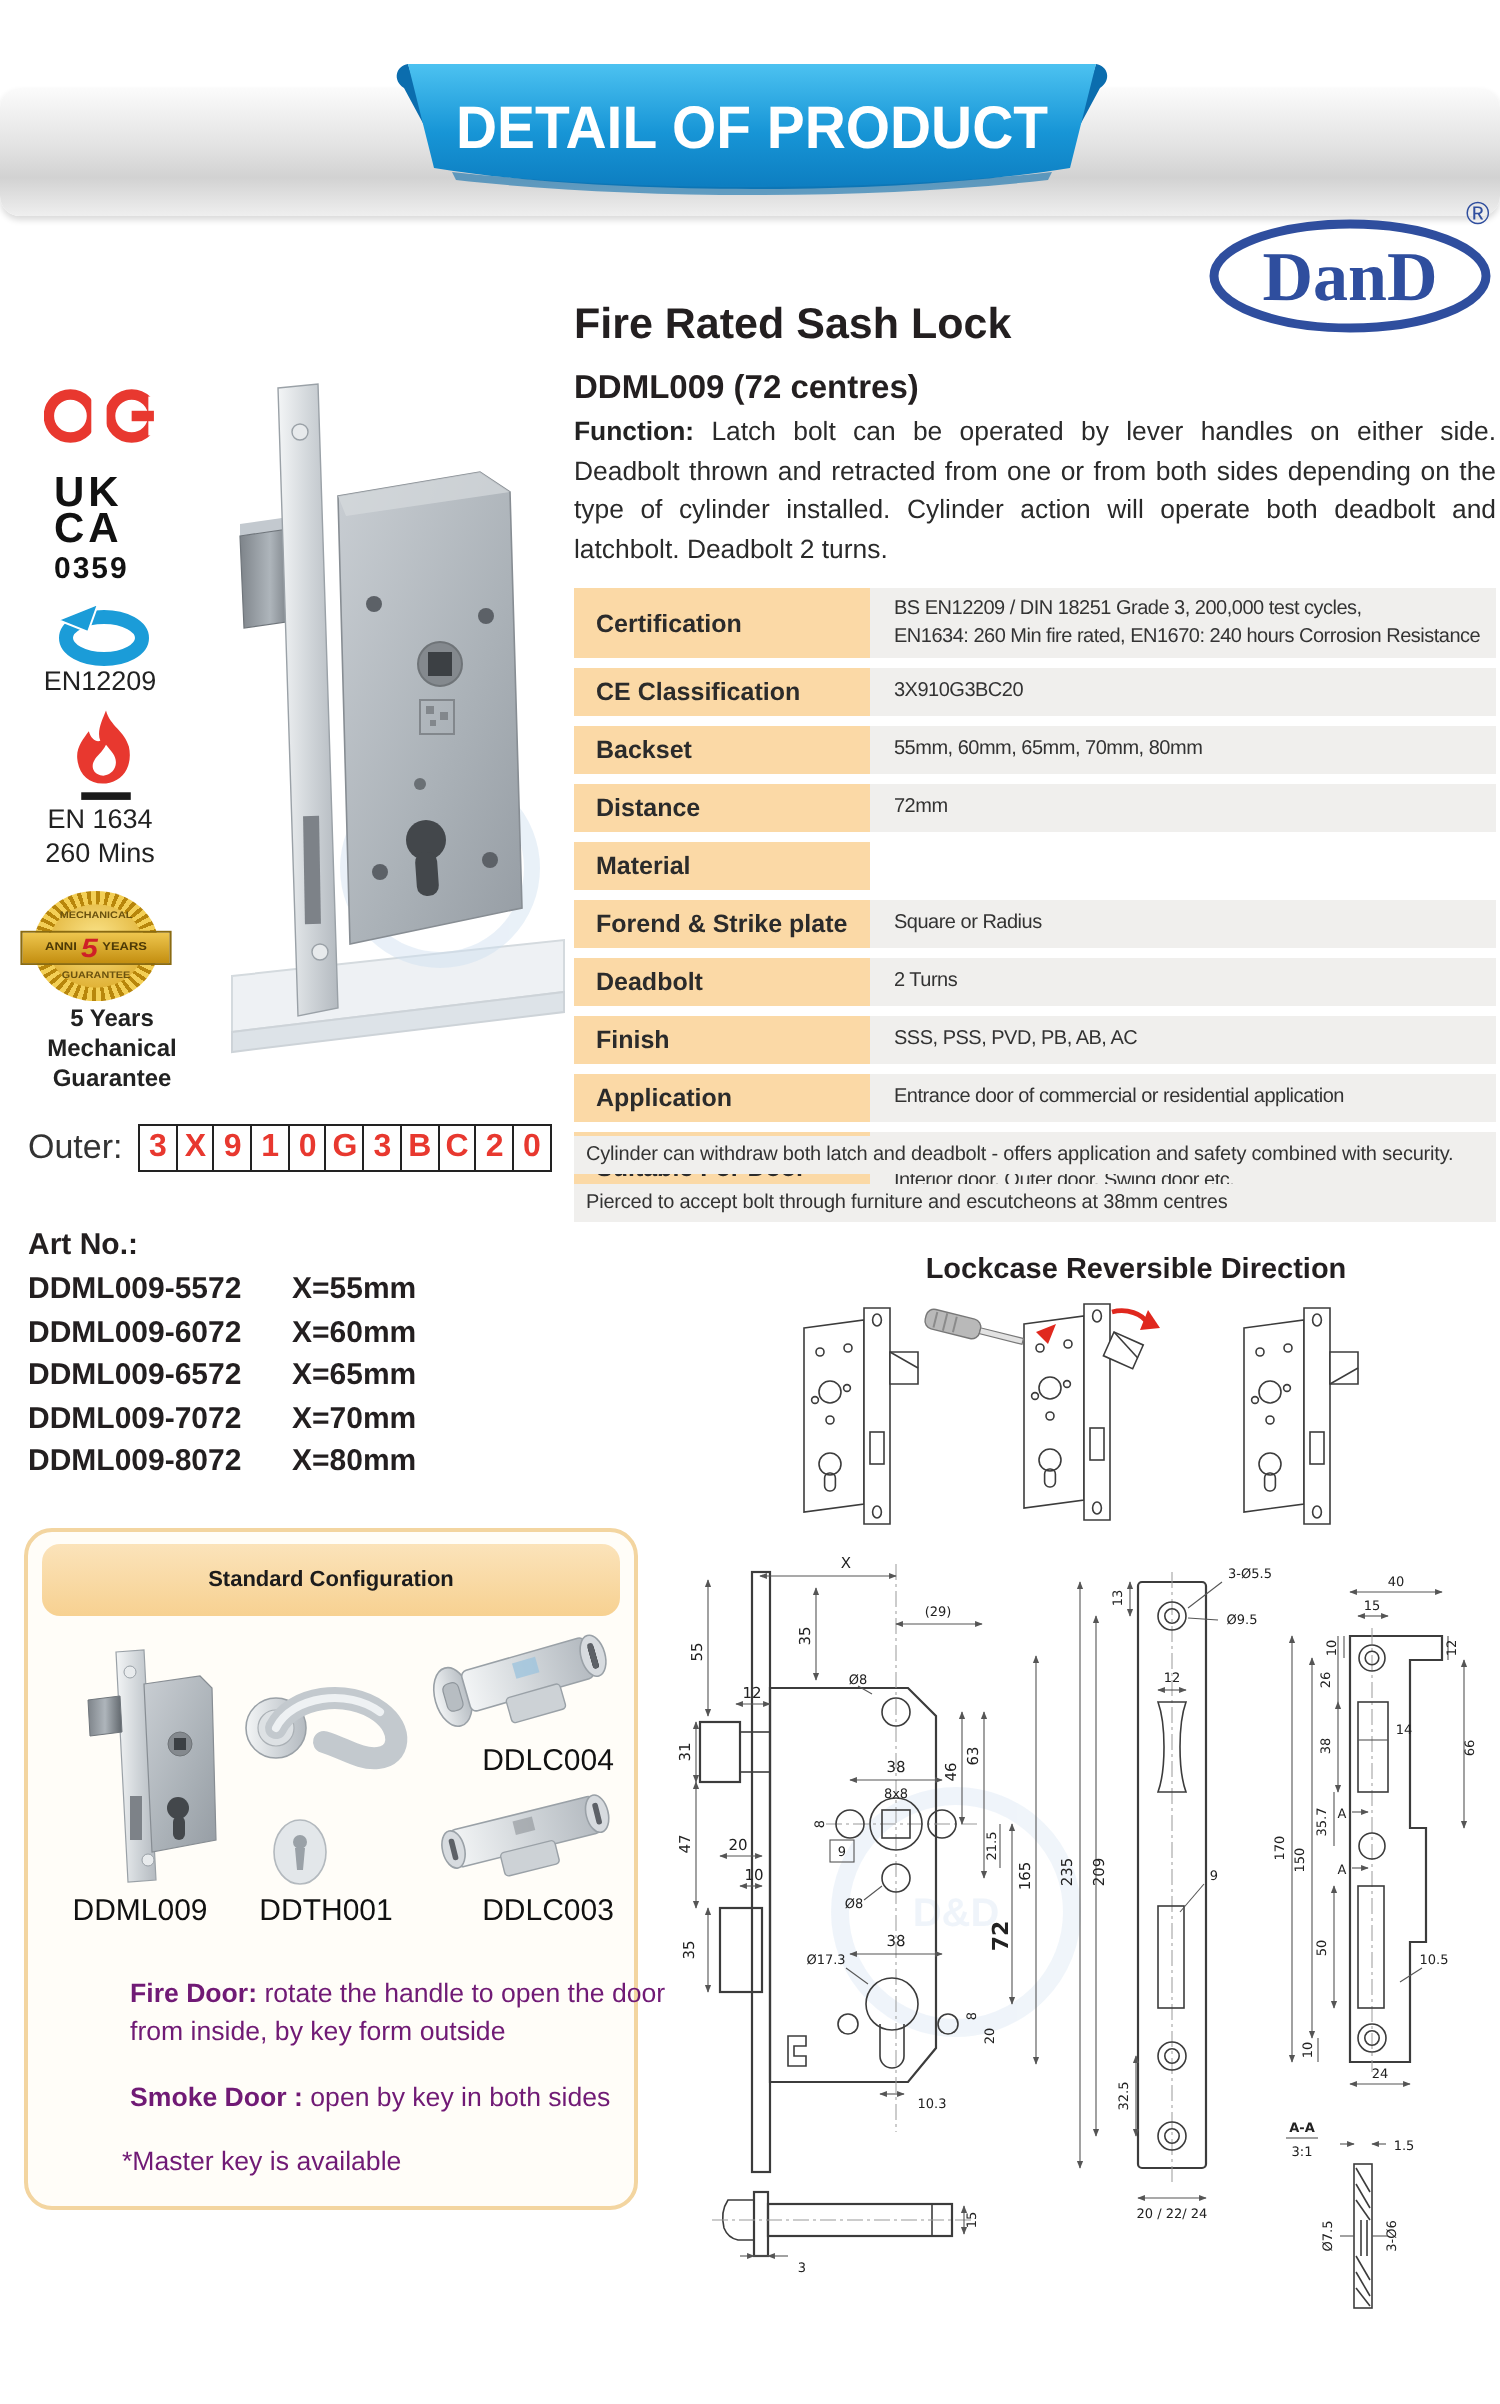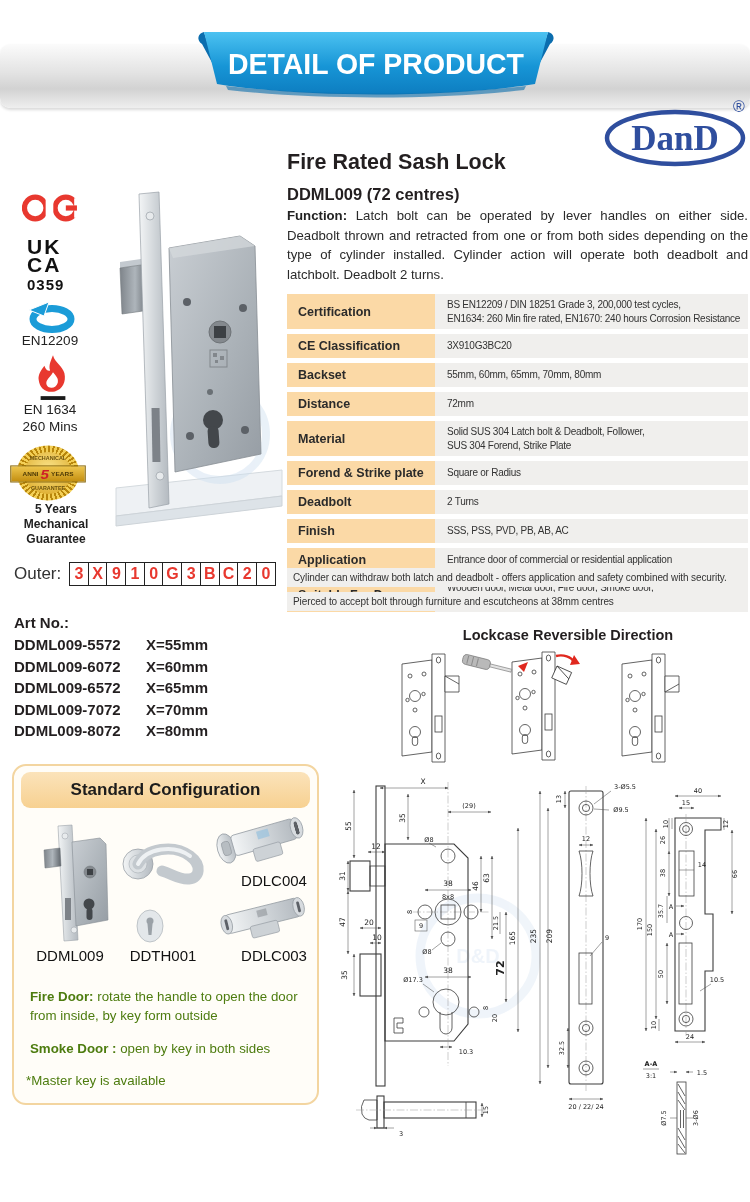--- a/index.html
+++ b/index.html
@@ -56,23 +56,23 @@
   .art-row{display:flex;font-size:15px;font-weight:bold;line-height:21.5px;align-items:center;}
   .art-code{width:132px;}
 
   .rev-title{font-size:14.5px;font-weight:bold;text-align:center;}
 
   
   .std-panel{left:12px;top:764px;width:307px;height:341px;border:2px solid #f3d5a0;border-radius:14px;
     background:#fffdf8;box-sizing:border-box;}
   .std-head{position:absolute;left:7px;right:7px;top:6px;height:36px;border-radius:9px;
     background:linear-gradient(#fbe3ba,#f7d191);display:flex;align-items:center;justify-content:center;
-    font-size:17px;font-weight:bold;color:#1c1c1c;}
+    font-size:11px;font-weight:bold;color:#1c1c1c;}
   .std-label{position:absolute;font-size:15px;font-weight:normal;text-align:center;color:#111;}
-  .std-text{position:absolute;font-size:13.3px;line-height:18.5px;color:#4d7c0f;}
+  .std-text{position:absolute;font-size:13.3px;line-height:18.5px;color:#701a75;margin-left:35px;}
 
   
   .td-ol{stroke:#3c3c3c;stroke-width:1.1;fill:none;}
   .td-o2{stroke:#3c3c3c;stroke-width:0.8;fill:none;}
   .td-fw{stroke:#3c3c3c;stroke-width:0.8;fill:#fff;}
   .td-dl{stroke:#555;stroke-width:0.55;fill:none;}
   .td-cl{stroke:#999;stroke-width:0.5;stroke-dasharray:8 2 1.5 2;fill:none;}
   .td-t{font-size:7.5px;fill:#222;text-anchor:middle;font-family:"DejaVu Sans",sans-serif;}
   .td-t6{font-size:6.5px;}
   .td-b{font-size:11px;font-weight:bold;}
@@ -226,22 +226,20 @@
     <div class="spec-row">
       <div class="spec-label">Backset</div>
       <div class="spec-value">55mm, 60mm, 65mm, 70mm, 80mm</div>
     </div>
     <div class="spec-row">
       <div class="spec-label">Distance</div>
       <div class="spec-value">72mm</div>
     </div>
     <div class="spec-row">
       <div class="spec-label">Material</div>
-      <div class="spec-value">Solid SUS 304 Latch bolt &amp; Deadbolt, Follower,
-SUS 304 Forend, Strike Plate</div>
     </div>
     <div class="spec-row">
       <div class="spec-label">Forend &amp; Strike plate</div>
       <div class="spec-value">Square or Radius</div>
     </div>
     <div class="spec-row">
       <div class="spec-label">Deadbolt</div>
       <div class="spec-value">2 Turns</div>
     </div>
     <div class="spec-row">

